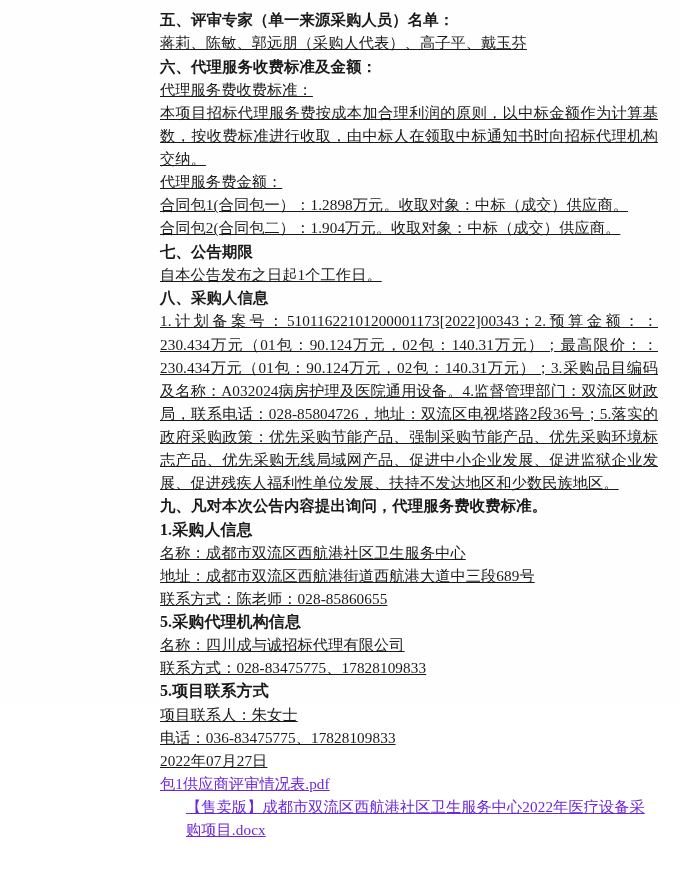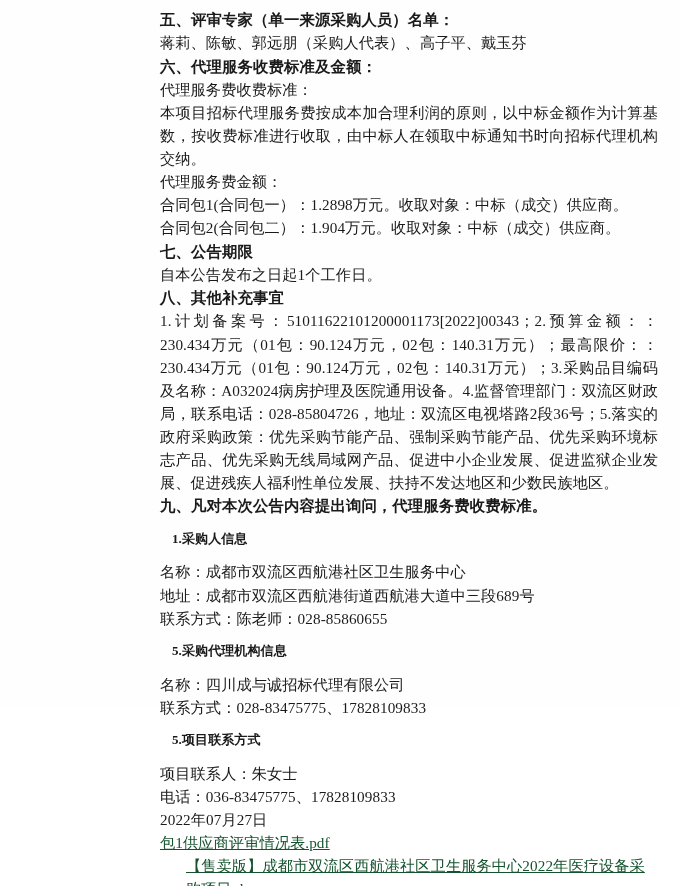--- a/index.html
+++ b/index.html
@@ -30,30 +30,31 @@
   .h {
     font-weight: bold;
     font-size: 15.4px;
     margin: 0;
     padding: 0;
   }
   .p {
     margin: 0;
     padding: 0;
     text-align: justify;
+    text-decoration: underline;
   }
   .small-h {
-    font-size: 13px;
+    font-size: 16px;
     font-weight: bold;
-    margin: 12px;
+    margin: 0;
     padding: 0;
     line-height: 1.45;
   }
   .link {
-    color: #14532d;
+    color: #6d28d9;
     text-decoration: underline;
     cursor: pointer;
     word-break: break-all;
   }
   .linkline {
     margin: 0;
     padding: 0;
   }
   .ind-2 {
     padding-left: 26px;
@@ -74,21 +75,21 @@
     <div class="h">六、代理服务收费标准及金额：</div>
     <div class="p">代理服务费收费标准：</div>
     <div class="p">本项目招标代理服务费按成本加合理利润的原则，以中标金额作为计算基数，按收费标准进行收取，由中标人在领取中标通知书时向招标代理机构交纳。</div>
     <div class="p">代理服务费金额：</div>
     <div class="p">合同包1(合同包一）：1.2898万元。收取对象：中标（成交）供应商。</div>
     <div class="p">合同包2(合同包二）：1.904万元。收取对象：中标（成交）供应商。</div>
 
     <div class="h">七、公告期限</div>
     <div class="p">自本公告发布之日起1个工作日。</div>
 
-    <div class="h">八、其他补充事宜</div>
+    <div class="h">八、采购人信息</div>
     <div class="p">1.计划备案号：51011622101200001173[2022]00343；2.预算金额：：230.434万元（01包：90.124万元，02包：140.31万元）；最高限价：：230.434万元（01包：90.124万元，02包：140.31万元）；3.采购品目编码及名称：A032024病房护理及医院通用设备。4.监督管理部门：双流区财政局，联系电话：028-85804726，地址：双流区电视塔路2段36号；5.落实的政府采购政策：优先采购节能产品、强制采购节能产品、优先采购环境标志产品、优先采购无线局域网产品、促进中小企业发展、促进监狱企业发展、促进残疾人福利性单位发展、扶持不发达地区和少数民族地区。</div>
 
     <div class="h">九、凡对本次公告内容提出询问，代理服务费收费标准。</div>
 
     <div class="small-h">1.采购人信息</div>
     <div class="p">名称：成都市双流区西航港社区卫生服务中心</div>
     <div class="p">地址：成都市双流区西航港街道西航港大道中三段689号</div>
     <div class="p">联系方式：陈老师：028-85860655</div>
 
     <div class="small-h">5.采购代理机构信息</div>

